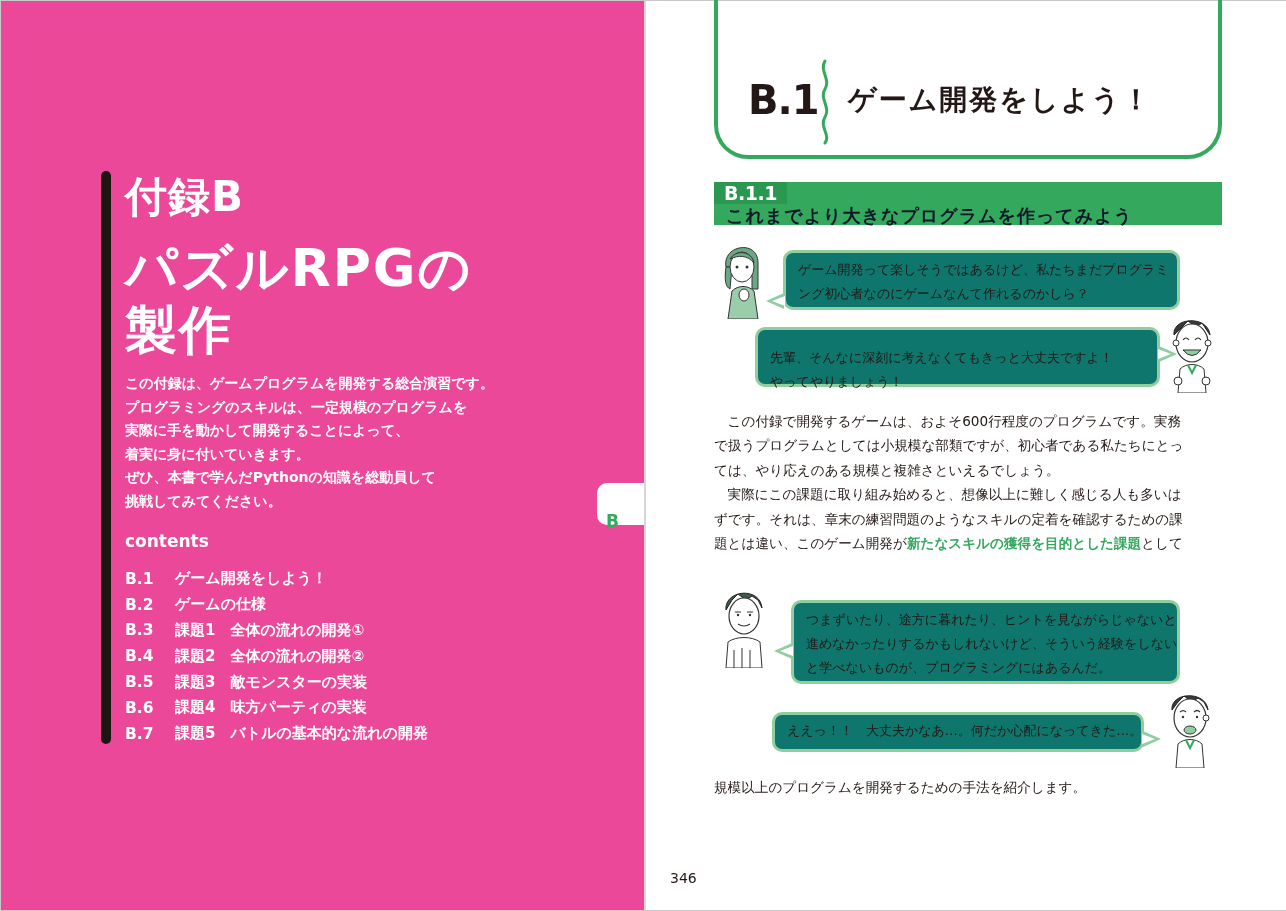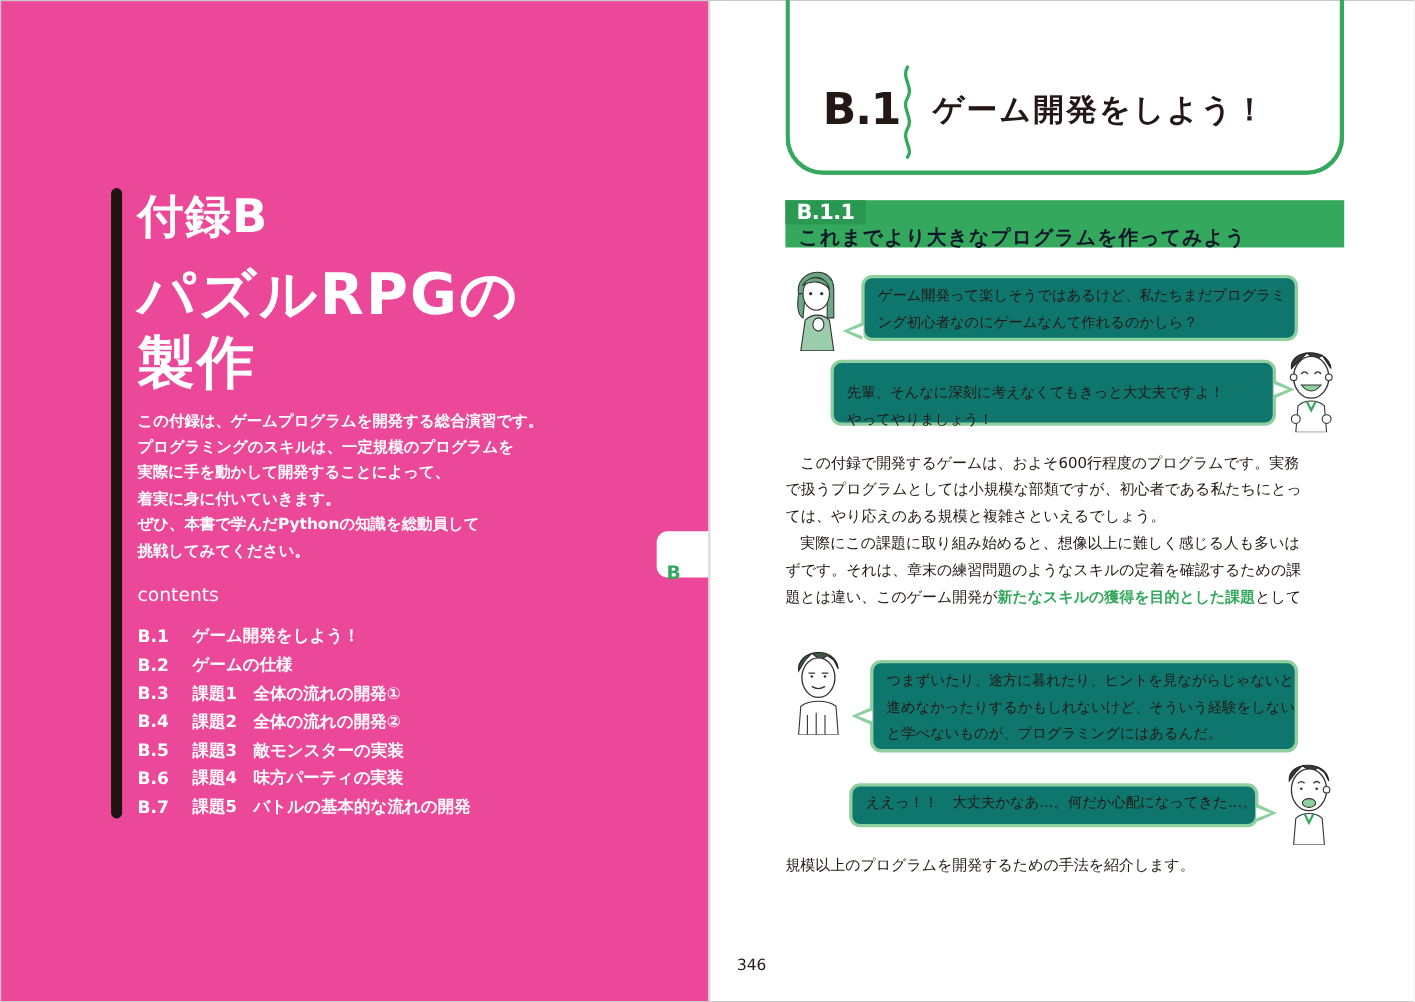--- a/index.html
+++ b/index.html
@@ -16,21 +16,21 @@
 
     .appendix-label { position: absolute; left: 124px; top: 170px; color: #fff; font-weight: bold;
       font-size: 42px; line-height: 52px; letter-spacing: 1px; }
     .chapter-title { position: absolute; left: 124px; top: 236px; color: #fff; font-weight: bold;
       font-size: 52px; line-height: 62px; letter-spacing: 2px; width: 440px; }
 
     .intro { position: absolute; left: 124px; top: 371px; color: #fff; font-weight: bold;
       font-size: 14px; line-height: 23.6px; width: 420px; }
     .intro div { white-space: nowrap; }
 
-    .contents-heading { position: absolute; left: 124px; top: 530px; color: #fff; font-weight: normal; font-size: 17px; }
+    .contents-heading { position: absolute; left: 124px; top: 530px; color: #fff; font-weight: bold; font-size: 17px; }
     .contents-list { position: absolute; left: 124px; top: 565px; color: #fff; font-weight: bold; font-size: 15px; }
     .contents-item { display: flex; height: 25.8px; align-items: center; white-space: nowrap; }
     .contents-item .num { width: 50px; font-size: 15.5px; }
 
     .thumb-tab { position: absolute; left: 596px; top: 482px; width: 48px; height: 42px; background: #fff;
       border-radius: 10px 0 0 10px; color: #34a95e; font-weight: bold; padding: 3px 0 0 9px; }
     .thumb-tab .t1 { font-size: 9px; line-height: 12px; margin-left: 43px; }
     .thumb-tab .t2 { font-size: 17px; line-height: 22px; }
 
     

